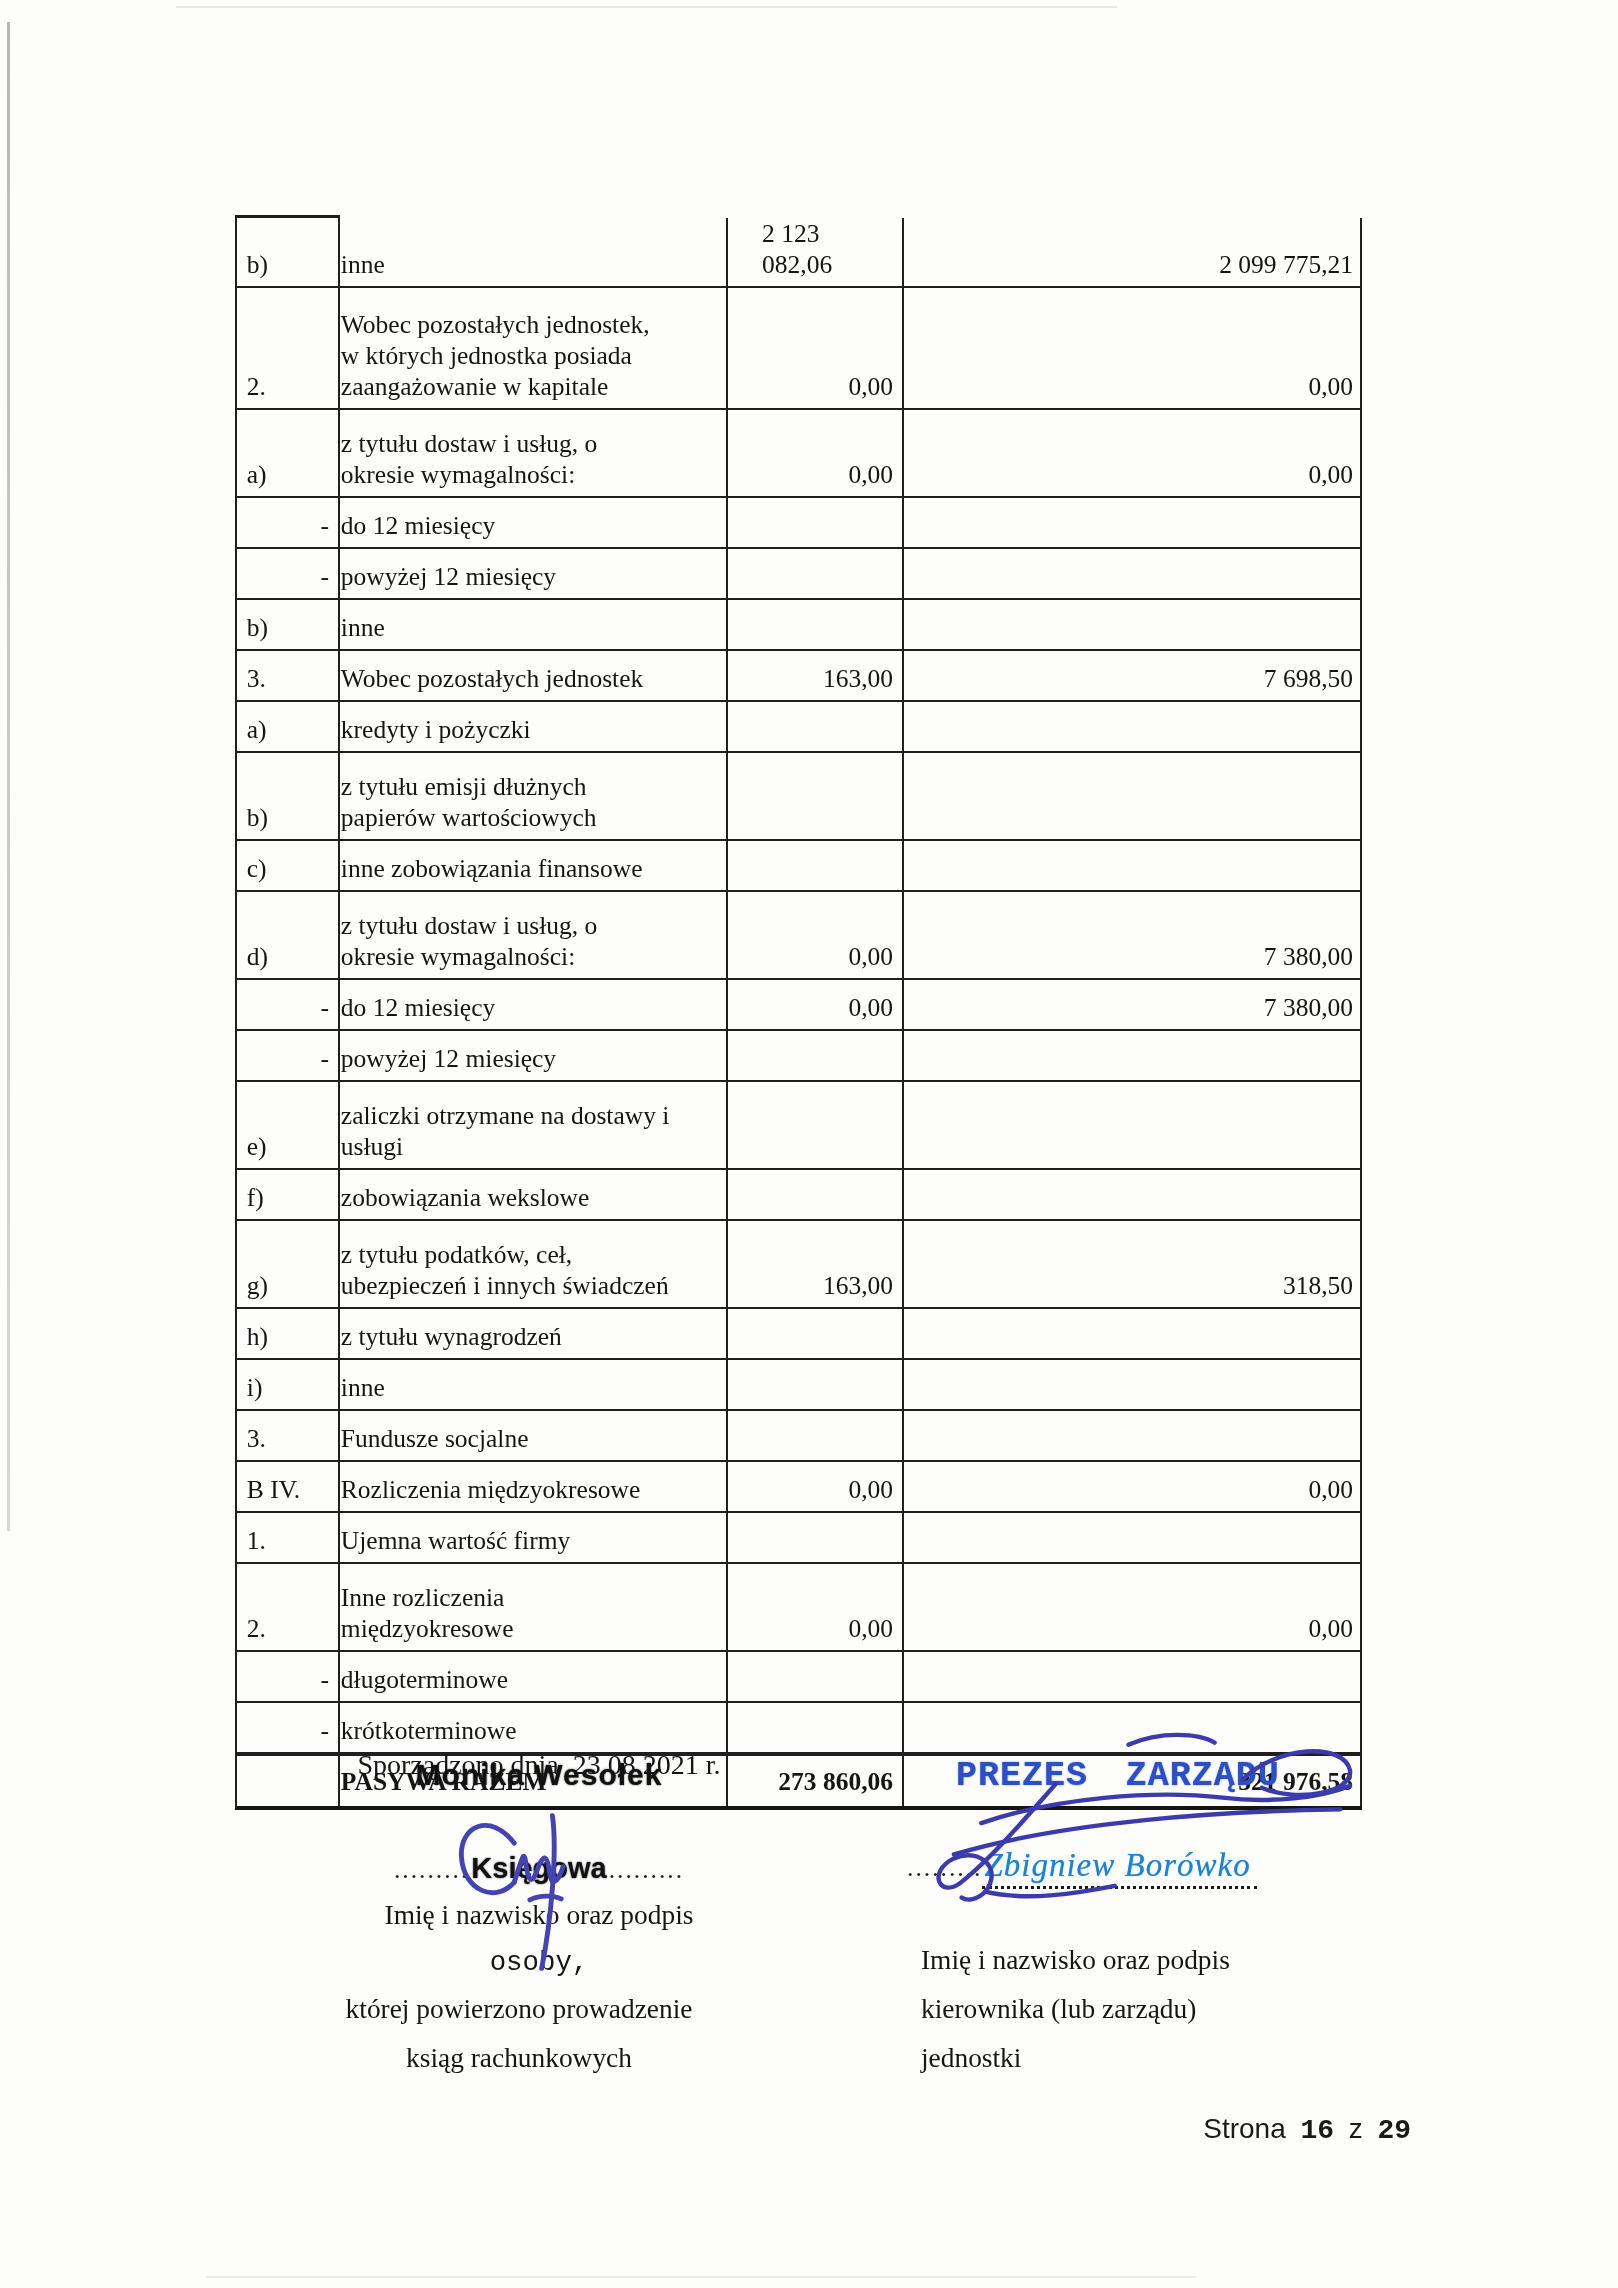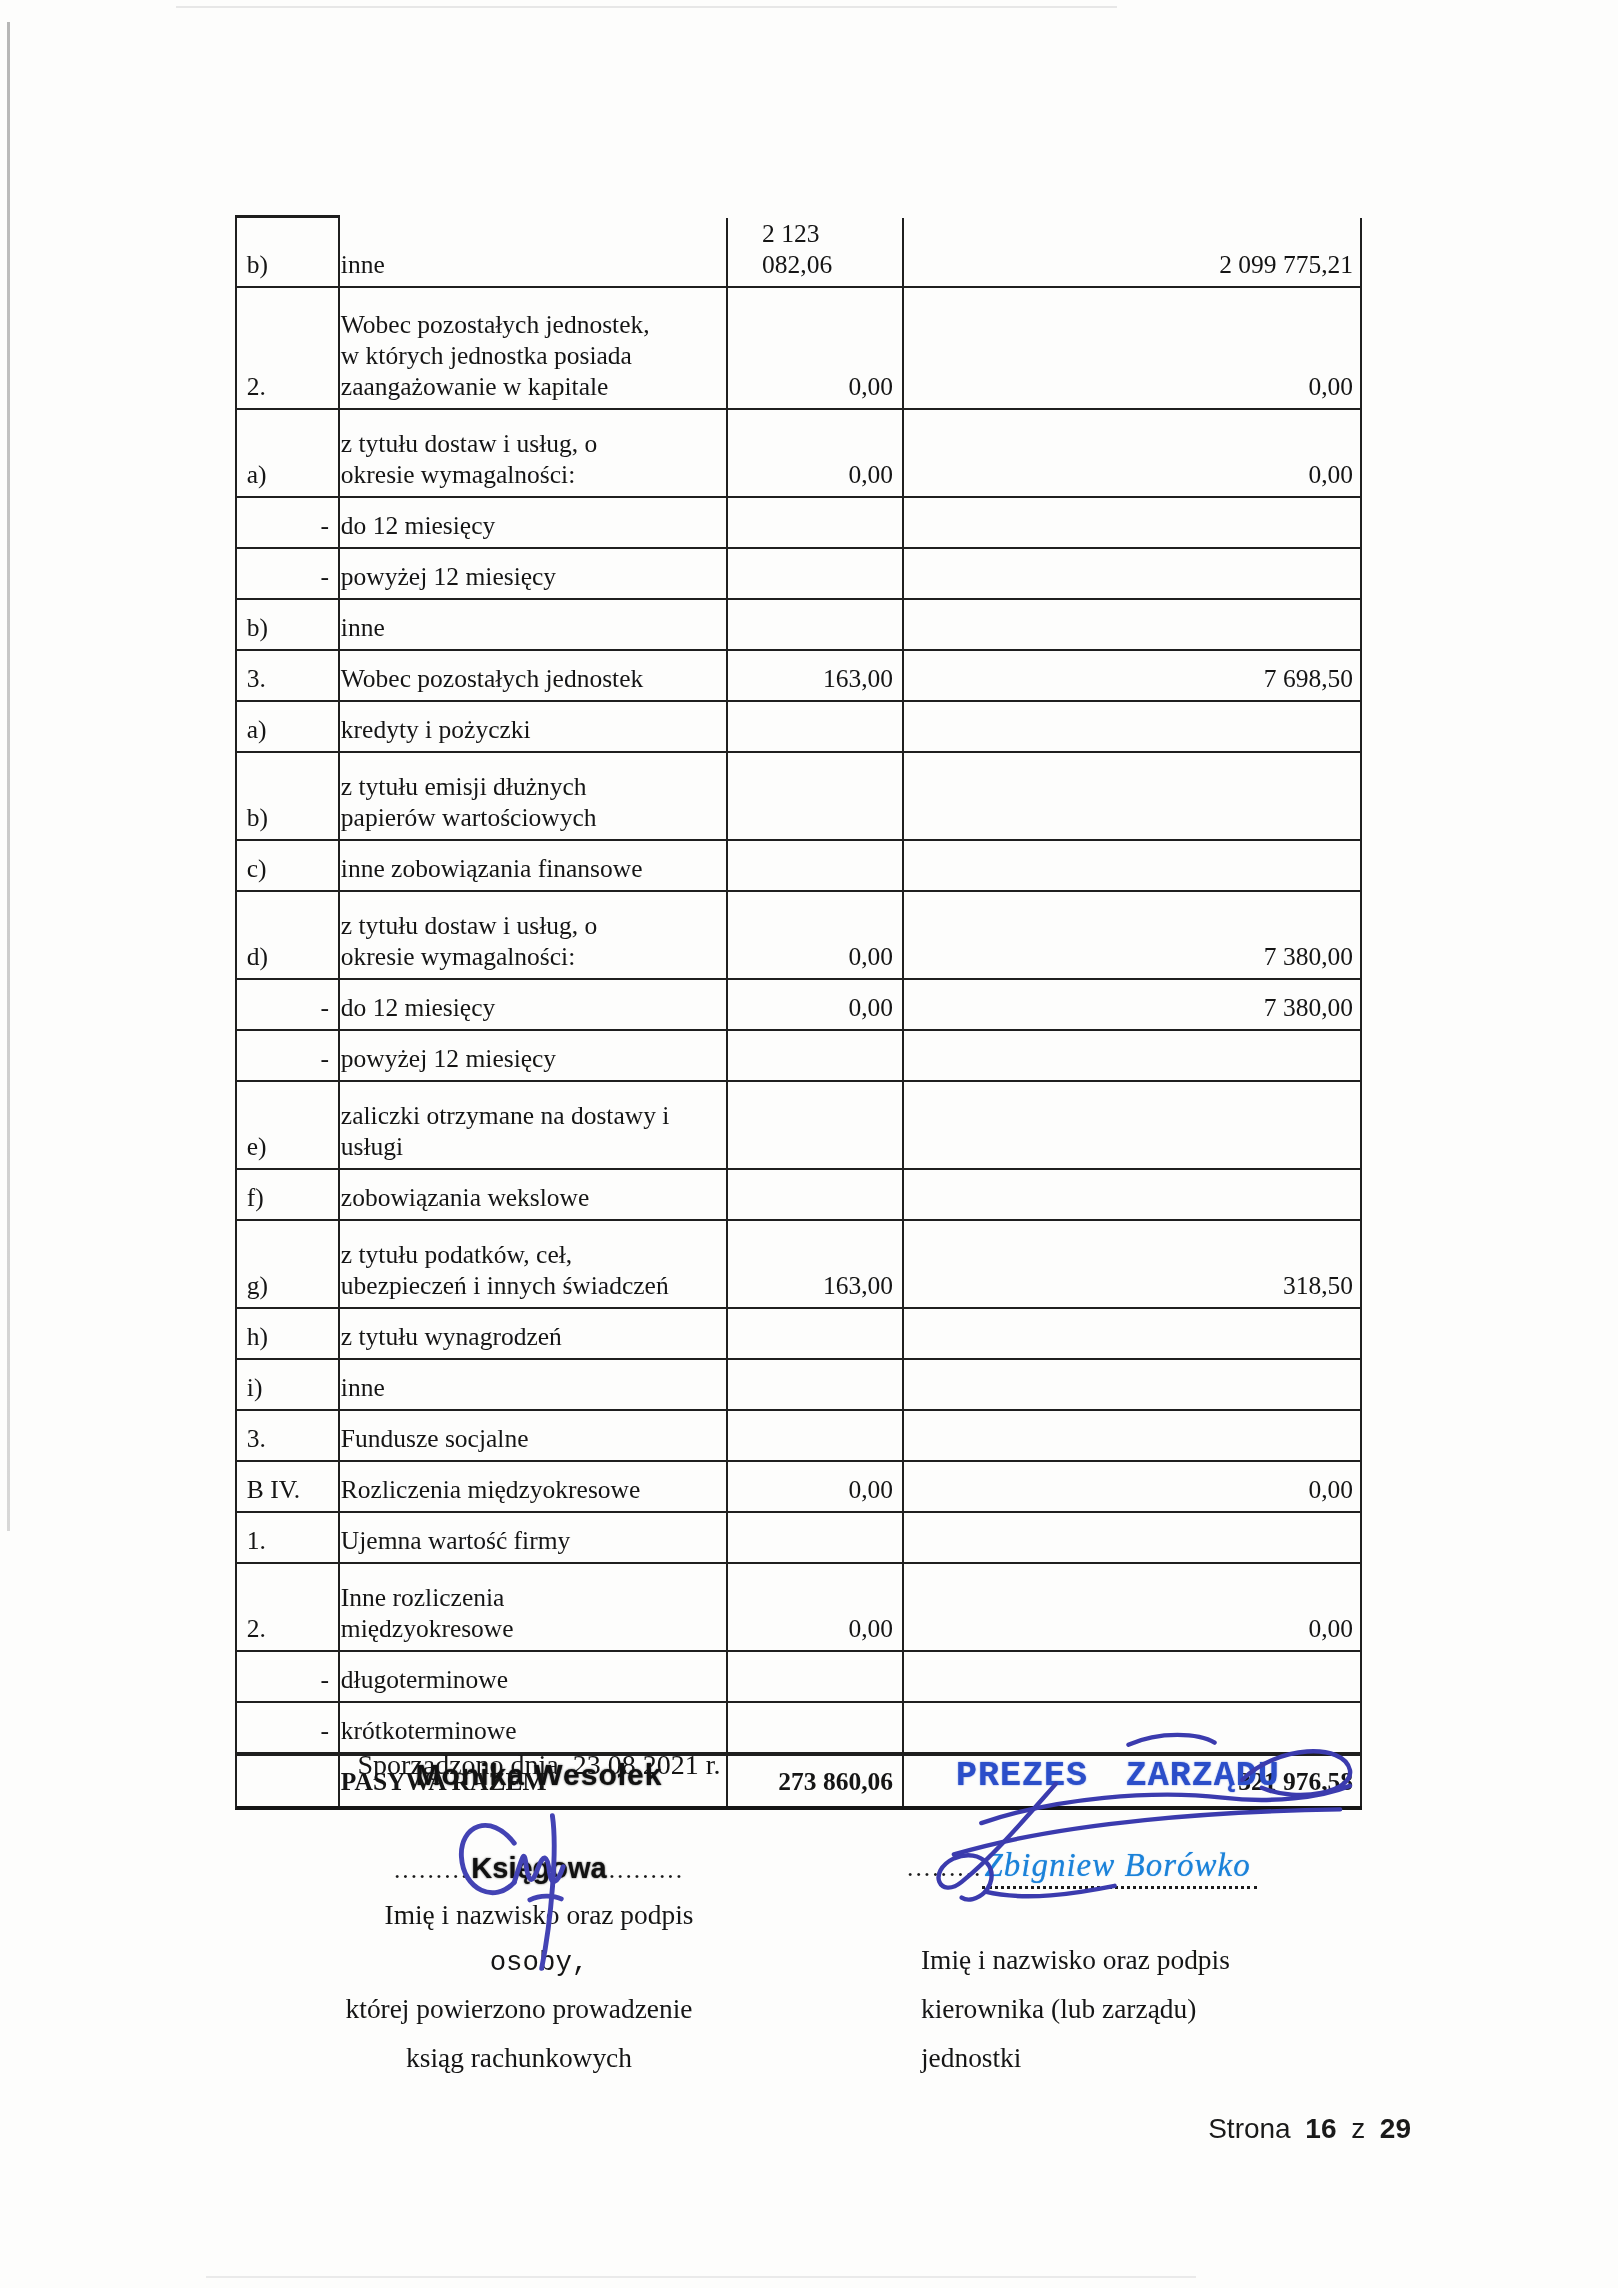--- a/index.html
+++ b/index.html
@@ -48,21 +48,21 @@
     font-weight:bold;font-size:35px;letter-spacing:1px;word-spacing:15.7px;color:#2b4ec9;
     text-shadow:0 0 1.5px rgba(43,78,201,.8);}
   .name-line{left:907px;top:1847px;display:flex;align-items:baseline;font-size:25.5px;}
   .name-line .dots{letter-spacing:2px;color:#1b1b1b;}
   .zbigniew{font-style:italic;font-weight:normal;font-size:33px;color:#1b82d9;
     letter-spacing:1px;text-shadow:0 0 1px rgba(27,130,217,.7);
     border-bottom:3.9px dotted #1b1b1b;padding:0 5.9px 2px 2px;}
   .sig-svg{position:absolute;z-index:5;}
   .footer{left:1127px;top:2113px;width:284px;text-align:right;
     font-family:"Liberation Sans","DejaVu Sans",sans-serif;font-size:28px;color:#1a1a1a;}
-  .footer b{font-weight:bold;}
+  .footer b{font-weight:bold;font-family:Liberation Mono, monospace;}
   .footer span{margin-left:6.9px;}
   .footer span:first-child{margin-left:0;}
 </style>
 </head>
 <body>
 
 <div class="page">
 
   <div class="scan-edge-left"></div>
   <div class="scan-streak-top"></div>

